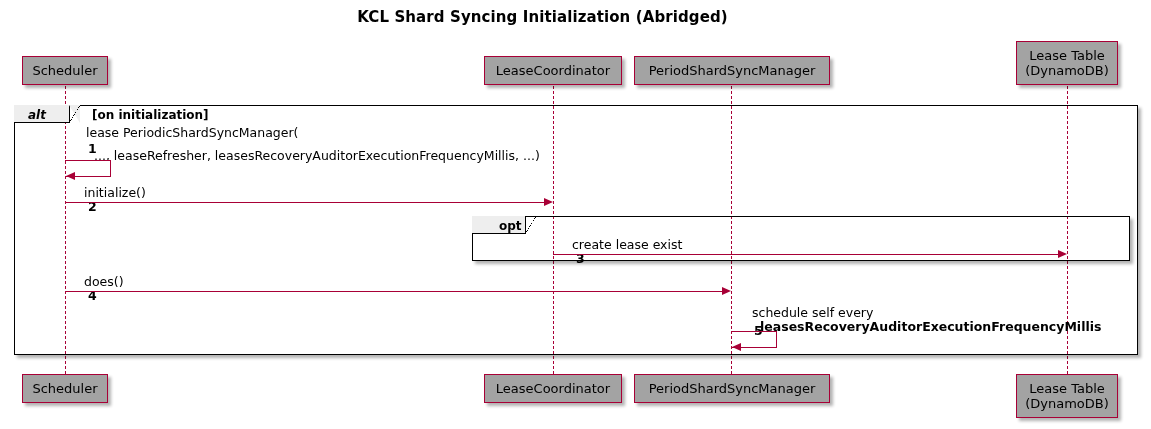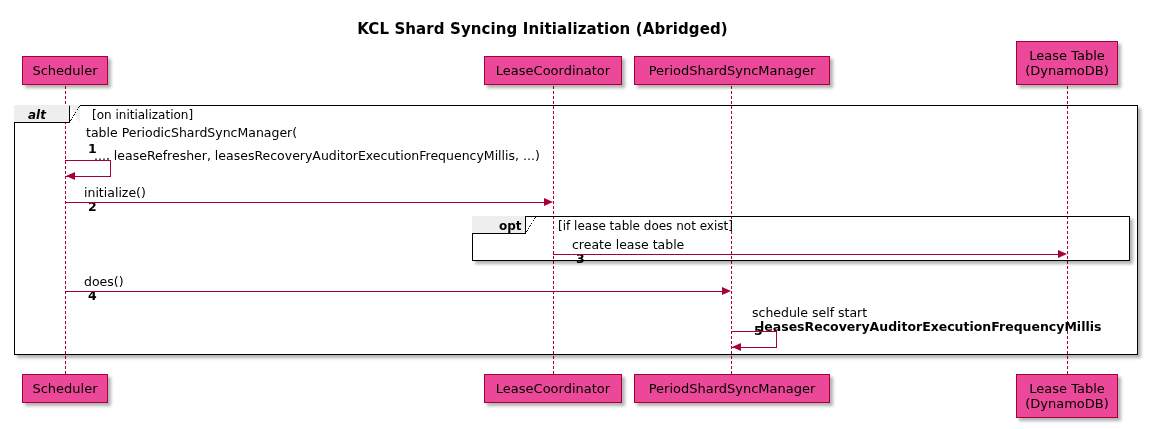--- a/index.html
+++ b/index.html
@@ -25,28 +25,27 @@
   .title {
     position: absolute;
     left: 0;
     top: 8px;
     width: 1085px;
     text-align: center;
     font-size: 15px;
     font-weight: bold;
     color: #000000;
     letter-spacing: 0.1px;
-    margin-top: 12px;
   }
 
   
   .participant {
     position: absolute;
     box-sizing: border-box;
-    background: #ec4899;
+    background: #a3a3a3;
     border: 1.5px solid #A80036;
     color: #000000;
     font-size: 13px;
     line-height: 15px;
     text-align: center;
     display: flex;
     align-items: center;
     justify-content: center;
     box-shadow: 3px 3px 3px rgba(0,0,0,0.30);
     white-space: pre;
@@ -83,21 +82,21 @@
   .frame-label {
     position: absolute;
     font-size: 12px;
     font-weight: bold;
     color: #000000;
     white-space: pre;
   }
   .frame-cond {
     position: absolute;
     font-size: 12px;
-    font-weight: normal;
+    font-weight: bold;
     color: #000000;
     white-space: pre;
   }
 
   
   .msg-line {
     position: absolute;
     height: 0;
     border-top: 1.2px solid #A80036;
   }
@@ -164,56 +163,55 @@
   <div class="frame" style="left:14px; top:105px; width:1124px; height:250px;"></div>
 
   <div class="frame-tab" style="left:14px; top:105px; width:56px;"></div>
   <div class="frame-tab-cut" style="left:69px; top:105px; border-width:18px 0 0 11px; border-color:#EEEEEE transparent transparent transparent;"></div>
   <div class="frame-tab-cut" style="left:69px; top:105px; border-width:18px 0 0 11px; border-color:transparent transparent transparent transparent; border-left-color:transparent; background:linear-gradient(to bottom right, transparent 49.4%, #000000 49.4%, #000000 52%, transparent 52%); width:11px; height:18px; border:none;"></div>
   <div class="frame-label" style="left:28px; top:108px;font-style:italic;">alt</div>
   <div class="frame-cond" style="left:92px; top:108px;">[on initialization]</div>
 
   <div class="msg-label" style="left:72px; top:128px;">
     <span class="msg-num">1</span>
-    <span style="position:absolute; left:14px; top:-2px;">table PeriodicShardSyncManager(</span>
+    <span style="position:absolute; left:14px; top:-2px;">lease PeriodicShardSyncManager(</span>
     <span style="position:absolute; left:22px; top:21px;">..., leaseRefresher, leasesRecoveryAuditorExecutionFrequencyMillis, ...)</span>
   </div>
   <div class="self-loop" style="left:65px; top:160px; width:46px; height:17px;"></div>
   <div class="arrow-head arrow-left" style="left:66px; top:172px;"></div>
 
   <div class="msg-label" style="left:72px; top:186px;">
     <span class="msg-num">2</span>
     <span style="position:absolute; left:12px; top:0px;">initialize()</span>
   </div>
   <div class="msg-line" style="left:65px; top:202px; width:479px;"></div>
   <div class="arrow-head arrow-right" style="left:544px; top:198px;"></div>
 
   <div class="frame" style="left:472px; top:216px; width:658px; height:45px;"></div>
   <div class="frame-tab" style="left:472px; top:216px; width:54px;"></div>
   <div class="frame-tab-cut" style="left:525px; top:216px; width:11px; height:18px; border:none; background:linear-gradient(to bottom right, transparent 49.4%, #000000 49.4%, #000000 52%, transparent 52%);"></div>
   <div class="frame-label" style="left:499px; top:219px;">opt</div>
-  <div class="frame-cond" style="left:558px; top:219px;">[if lease table does not exist]</div>
 
   <div class="msg-label" style="left:560px; top:238px;">
     <span class="msg-num">3</span>
-    <span style="position:absolute; left:12px; top:0px;">create lease table</span>
+    <span style="position:absolute; left:12px; top:0px;">create lease exist</span>
   </div>
   <div class="msg-line" style="left:553px; top:254px; width:505px;"></div>
   <div class="arrow-head arrow-right" style="left:1058px; top:250px;"></div>
 
   <div class="msg-label" style="left:72px; top:275px;">
     <span class="msg-num">4</span>
     <span style="position:absolute; left:12px; top:0px;">does()</span>
   </div>
   <div class="msg-line" style="left:65px; top:291px; width:657px;"></div>
   <div class="arrow-head arrow-right" style="left:722px; top:287px;"></div>
 
   <div class="msg-label" style="left:738px; top:310px;">
     <span class="msg-num">5</span>
-    <span style="position:absolute; left:14px; top:-4px;">schedule self start</span>
+    <span style="position:absolute; left:14px; top:-4px;">schedule self every</span>
     <span style="position:absolute; left:22px; top:10px;font-weight:bold;">leasesRecoveryAuditorExecutionFrequencyMillis</span>
   </div>
   <div class="self-loop" style="left:731px; top:331px; width:46px; height:17px;"></div>
   <div class="arrow-head arrow-left" style="left:732px; top:343px;"></div>
 
   <div class="participant" style="left:22px; top:374px; width:86px; height:29px;">
     <span>Scheduler</span>
   </div>
 
   <div class="participant" style="left:484px; top:374px; width:138px; height:29px;">

